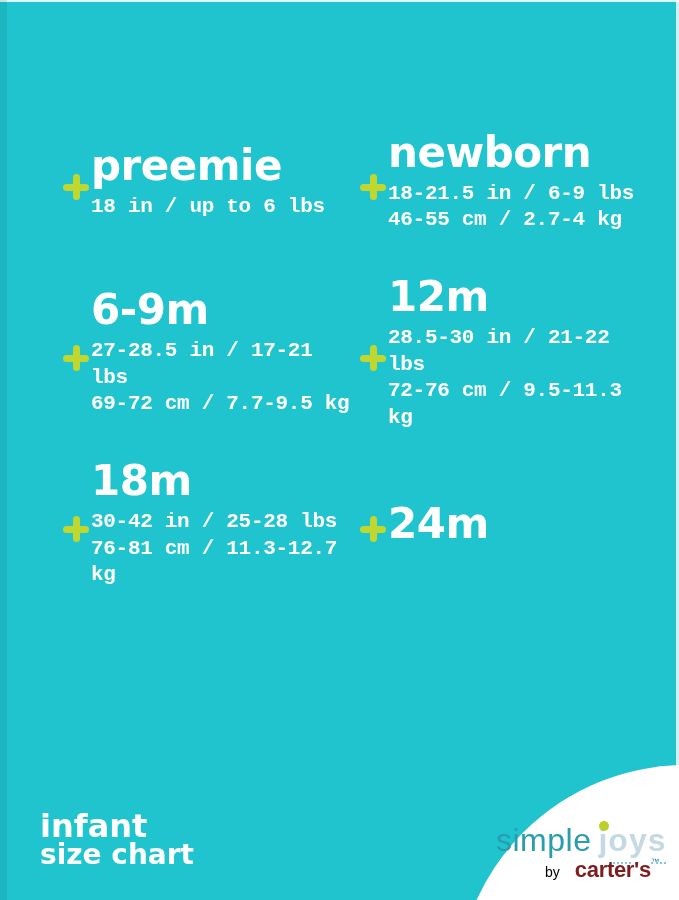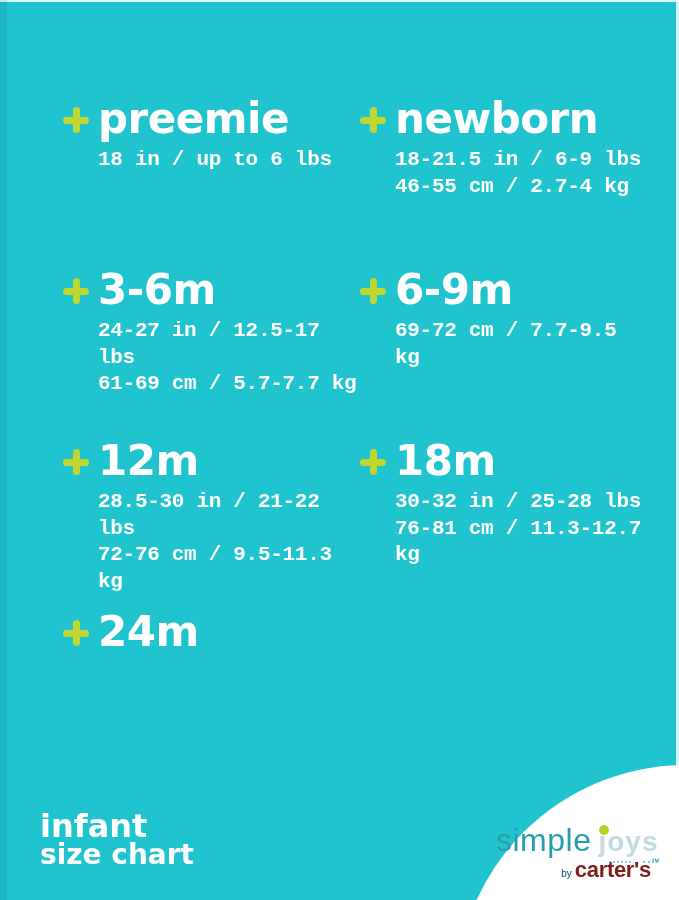--- a/index.html
+++ b/index.html
@@ -19,21 +19,21 @@
 
   .size-grid {
     position: absolute;
     left: 63px;
     top: 96px;
     display: grid;
     grid-template-columns: 297px 290px;
     grid-auto-rows: 171px;
   }
 
-  .size-cell { display: flex; align-items: flex-start; gap: 9px; }
+  .size-cell { display: flex; align-items: center; gap: 2px; }
 
   .plus-icon {
     position: relative;
     width: 26px; height: 26px;
     margin-top: 11px;
     flex: 0 0 26px;
   }
   .plus-icon::before, .plus-icon::after {
     content: "";
     position: absolute;
@@ -90,21 +90,21 @@
   .logo-simple {
     color: #279dae;
     font-size: 32px;
     font-weight: 400;
     letter-spacing: 0.5px;
     font-family: "Liberation Sans", sans-serif;
   }
   .logo-joys-wrap { position: relative; margin-left: 7px; }
   .logo-joys {
     color: #c4d9e3;
-    font-size: 28px;
+    font-size: 32px;
     font-weight: 800;
     letter-spacing: 1px;
     font-family: "Liberation Sans", sans-serif;
   }
   .joys-dot {
     position: absolute;
     left: 1px; top: -1px;
     width: 10px; height: 10px;
     background: #bcd029;
     border-radius: 50%;
@@ -120,21 +120,21 @@
 
   .logo-line2 {
     position: absolute;
     left: 496px;
     top: 857px;
     width: 163px;
     text-align: right;
     white-space: nowrap;
     font-family: "Liberation Sans", sans-serif;
   }
-  .logo-by { color: #0c4a6e; font-size: 10px; font-weight: 400; margin-right: 3px; }
+  .logo-by { color: #000000; font-size: 14px; font-weight: 400; margin-right: 15px; }
   .logo-carters { color: #7f1d1d; font-size: 22px; font-weight: 800; letter-spacing: -0.3px; }
   .logo-tm { color: #0e76bc; font-size: 8px; vertical-align: top; }
 </style>
 </head>
 <body>
 
 <div class="page">
   <div class="edge-top"></div>
   <div class="edge-left"></div>
   <div class="edge-right"></div>
@@ -156,36 +156,27 @@
       <div>
         <div class="size-label">newborn</div>
         <div class="size-details">
           <div>18-21.5 in / 6-9 lbs</div>
           <div>46-55 cm / 2.7-4 kg</div>
         </div>
       </div>
     </div>
 
 
-    <div class="size-cell">
-      <span class="plus-icon"></span>
-      <div>
-        <div class="size-label">3-6m</div>
-        <div class="size-details">
-          <div>24-27 in / 12.5-17 lbs</div>
-          <div>61-69 cm / 5.7-7.7 kg</div>
-        </div>
-      </div>
-    </div>
 
     <div class="size-cell">
       <span class="plus-icon"></span>
       <div>
         <div class="size-label">6-9m</div>
         <div class="size-details">
+          <div>27-28.5 in / 17-21 lbs</div>
           <div>69-72 cm / 7.7-9.5 kg</div>
         </div>
       </div>
     </div>
 
     <div class="size-cell">
       <span class="plus-icon"></span>
       <div>
         <div class="size-label">12m</div>
         <div class="size-details">
@@ -193,21 +184,21 @@
           <div>72-76 cm / 9.5-11.3 kg</div>
         </div>
       </div>
     </div>
 
     <div class="size-cell">
       <span class="plus-icon"></span>
       <div>
         <div class="size-label">18m</div>
         <div class="size-details">
-          <div>30-32 in / 25-28 lbs</div>
+          <div>30-42 in / 25-28 lbs</div>
           <div>76-81 cm / 11.3-12.7 kg</div>
         </div>
       </div>
     </div>
 
     <div class="size-cell">
       <span class="plus-icon"></span>
       <div>
         <div class="size-label">24m</div>
       </div>

